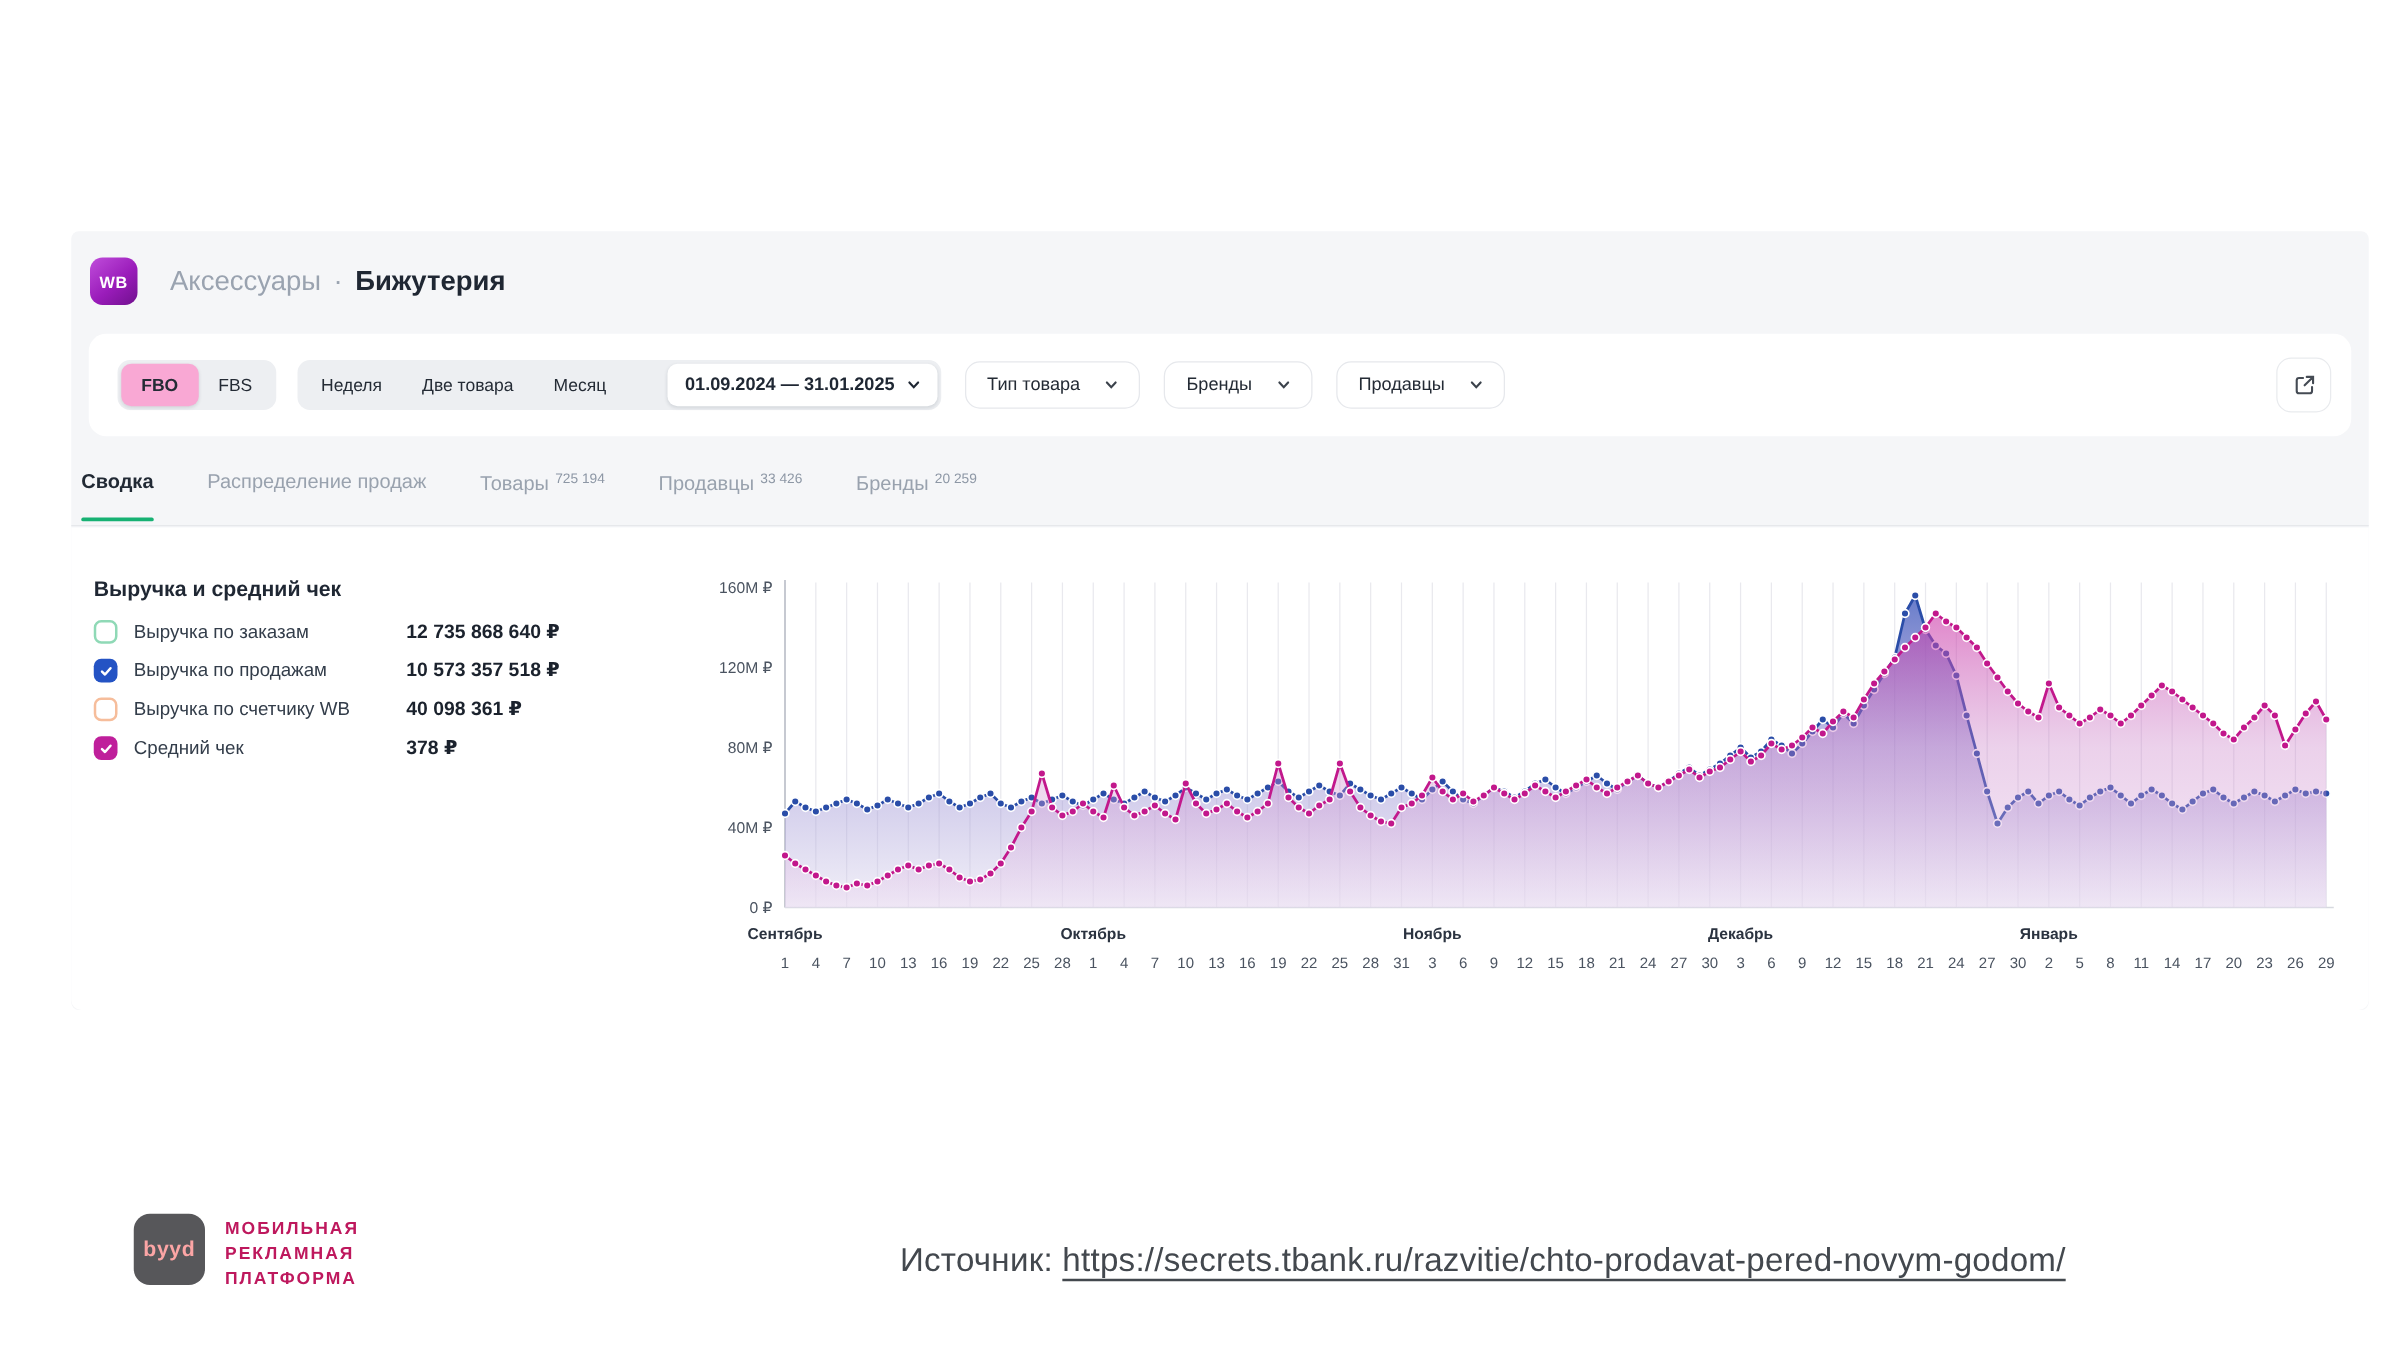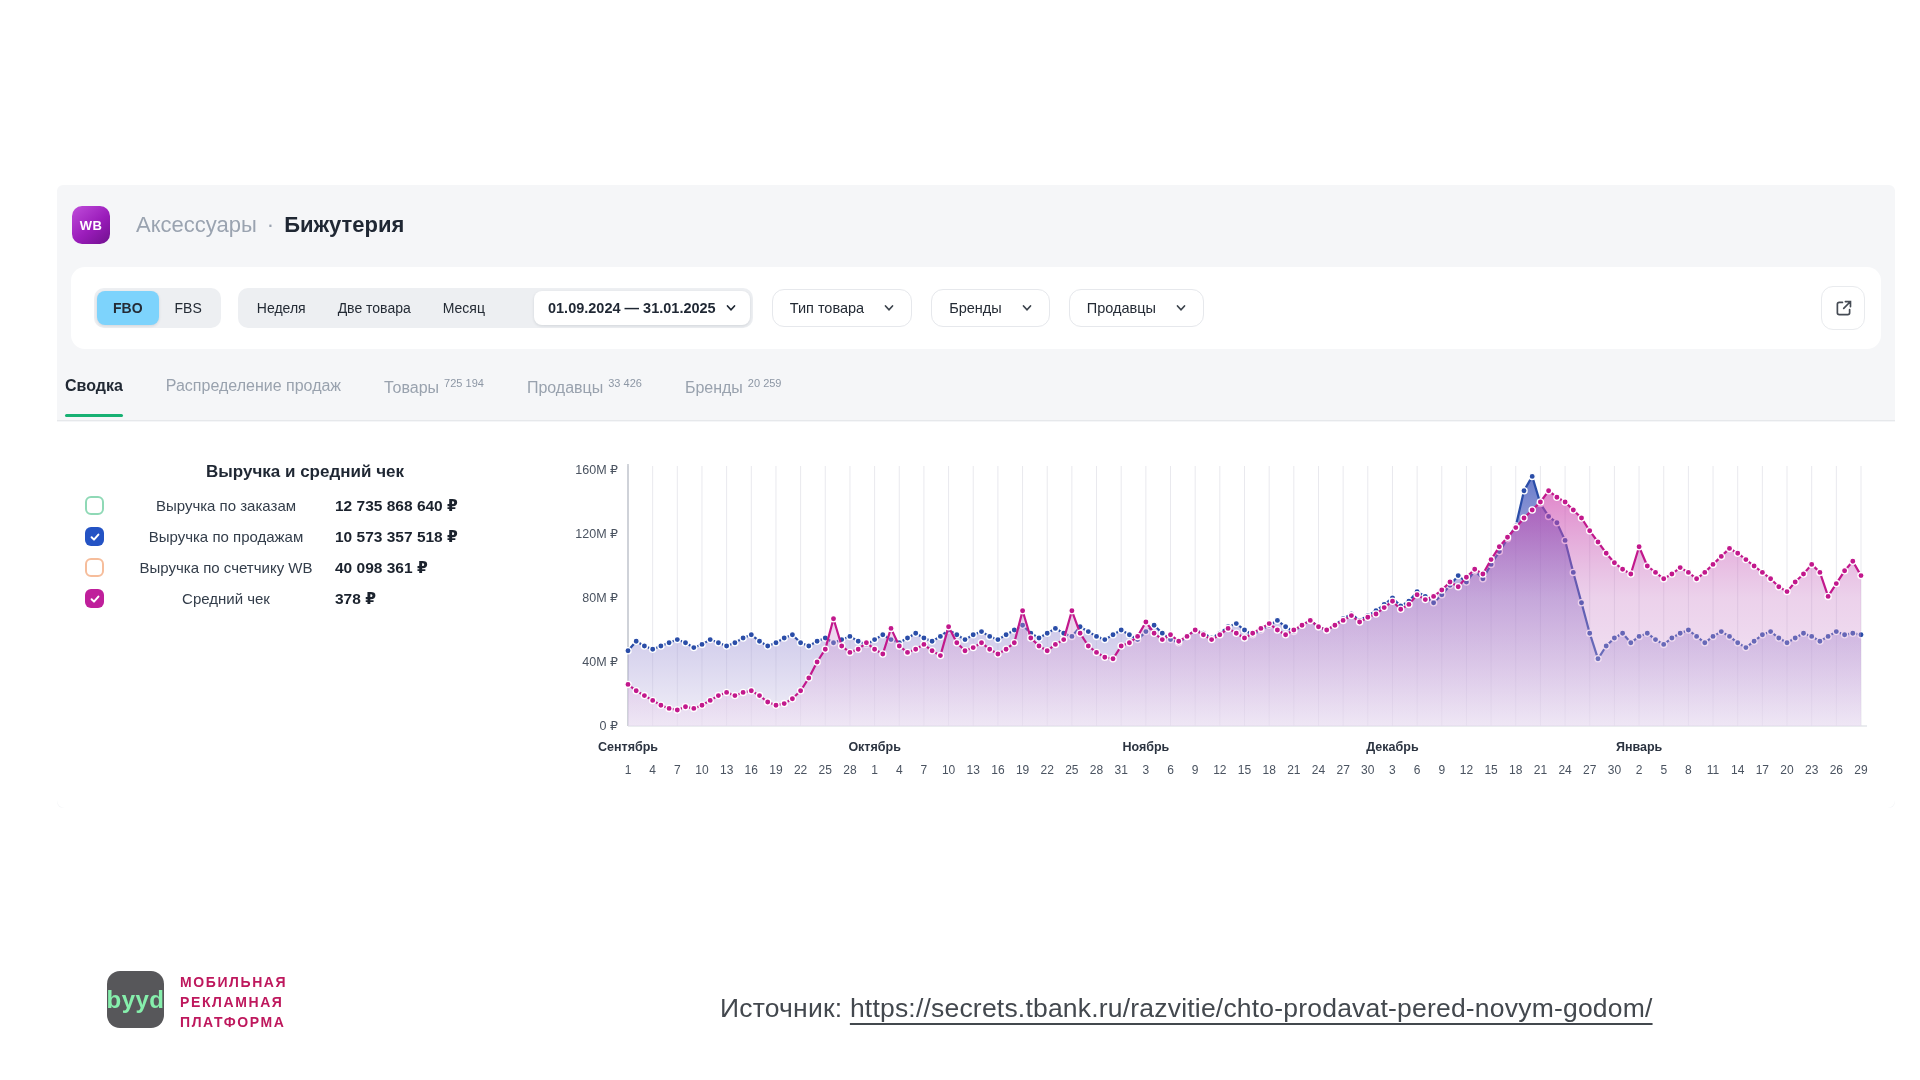--- a/index.html
+++ b/index.html
@@ -16,21 +16,21 @@
              color:#fff; font-size:13px; font-weight:bold; display:flex;
              align-items:center; justify-content:center; letter-spacing:.5px; }
   .crumb { margin-left:26px; font-size:22px; color:#9aa3b0; display:flex; gap:10px; align-items:center;}
   .crumb .cur { color:#1f2733; font-weight:bold; }
 
   .filter-card { position:absolute; left:14px; right:14px; top:82px; height:82px;
                  background:#fff; border-radius:14px; display:flex; align-items:center;
                  padding:0 16px 0 23px; gap:17px; }
   .seg { display:inline-flex; background:#edeff2; border-radius:10px; padding:3px; align-items:center; }
   .seg .opt { padding:9px 16px; font-size:14px; color:#242b35; border-radius:8px; white-space:nowrap; cursor:default;}
-  .seg .opt.sel { background:#7dd3fc; box-shadow:0 1px 3px rgba(20,30,50,.12); font-weight:bold; }
+  .seg .opt.sel { background:#f9a8d4; box-shadow:0 1px 3px rgba(20,30,50,.12); font-weight:bold; }
   .date-pill { background:#fff; border-radius:8px; box-shadow:0 1px 3px rgba(20,30,50,.12);
                padding:9px 14px; font-size:14.5px; font-weight:bold; color:#1f2733;
                display:flex; align-items:center; gap:10px; white-space:nowrap;margin-left:33px;}
   .drops { display:flex; gap:19px; margin-left:2px; }
   .pill { background:#fff; border:1px solid #e6e8ec; border-radius:12px; padding:10px 17px;
           font-size:14.5px; color:#242b35; display:flex; align-items:center; gap:20px; white-space:nowrap;}
   .chev { width:10px; height:10px; flex:none; }
   .ext-btn { margin-left:auto; width:44px; height:44px; background:#fff; border:1px solid #e9ebee;
              border-radius:12px; display:flex; align-items:center; justify-content:center; }
 
@@ -40,36 +40,36 @@
   .tab { font-size:16px; color:#99a2ae; padding-bottom:22px; position:relative; white-space:nowrap; cursor:default;}
   .tab.active { color:#222a35; font-weight:bold; }
   .tab.active::after { content:""; position:absolute; left:0; right:0; bottom:0;
                        height:3px; border-radius:2px; background:#17b173; }
   .tab sup { font-size:11px; color:#8d97a5; margin-left:5px; font-weight:normal; }
 
   .content-card { position:absolute; left:0; right:0; top:237px; bottom:0;
                   background:#fff; border-radius:0 0 8px 8px; }
 
   
-  .legend { position:absolute; left:28px; top:40px; width:440px;text-align:center; }
+  .legend { position:absolute; left:18px; top:40px; width:440px; }
   .legend h3 { font-size:17px; color:#1f2733; margin-bottom:14px; }
   .lrow { display:flex; align-items:center; height:19px; margin-bottom:12px; }
   .cbox { width:19px; height:19px; border-radius:6px; margin-right:13px; flex:none;
           display:flex; align-items:center; justify-content:center; background:#fff; }
   .lrow .lbl { font-size:15px; color:#333d4a; width:218px; }
   .lrow .val { font-size:15.5px; font-weight:bold; color:#1b222d; white-space:nowrap; }
 
   
   #chart-svg { position:absolute; left:503px; top:36px; }
 
   
   .brand { position:absolute; left:107px; top:971px; display:flex; gap:16px; align-items:flex-start; }
-  .brand .blogo { width:57px; height:57px; background:#57575a; border-radius:13px; color:#86efac;
+  .brand .blogo { width:57px; height:57px; background:#57575a; border-radius:13px; color:#fca5a5;
                   display:flex; align-items:center; justify-content:center;
-                  font-size:24px; font-weight:bold; letter-spacing:.5px; }
+                  font-size:17px; font-weight:bold; letter-spacing:.5px; }
   .brand .btxt { font-size:14px; font-weight:bold; color:#be185d; letter-spacing:1.6px;
                  line-height:20px; padding-top:1px; }
 
   .source { position:absolute; left:720px; top:993px; font-size:26.5px; color:#43484e;
             font-weight:normal; letter-spacing:.2px; }
   .source a { color:#43484e; text-decoration:underline; text-underline-offset:6px; cursor:pointer; }
 </style>
 </head>
 <body>
 

